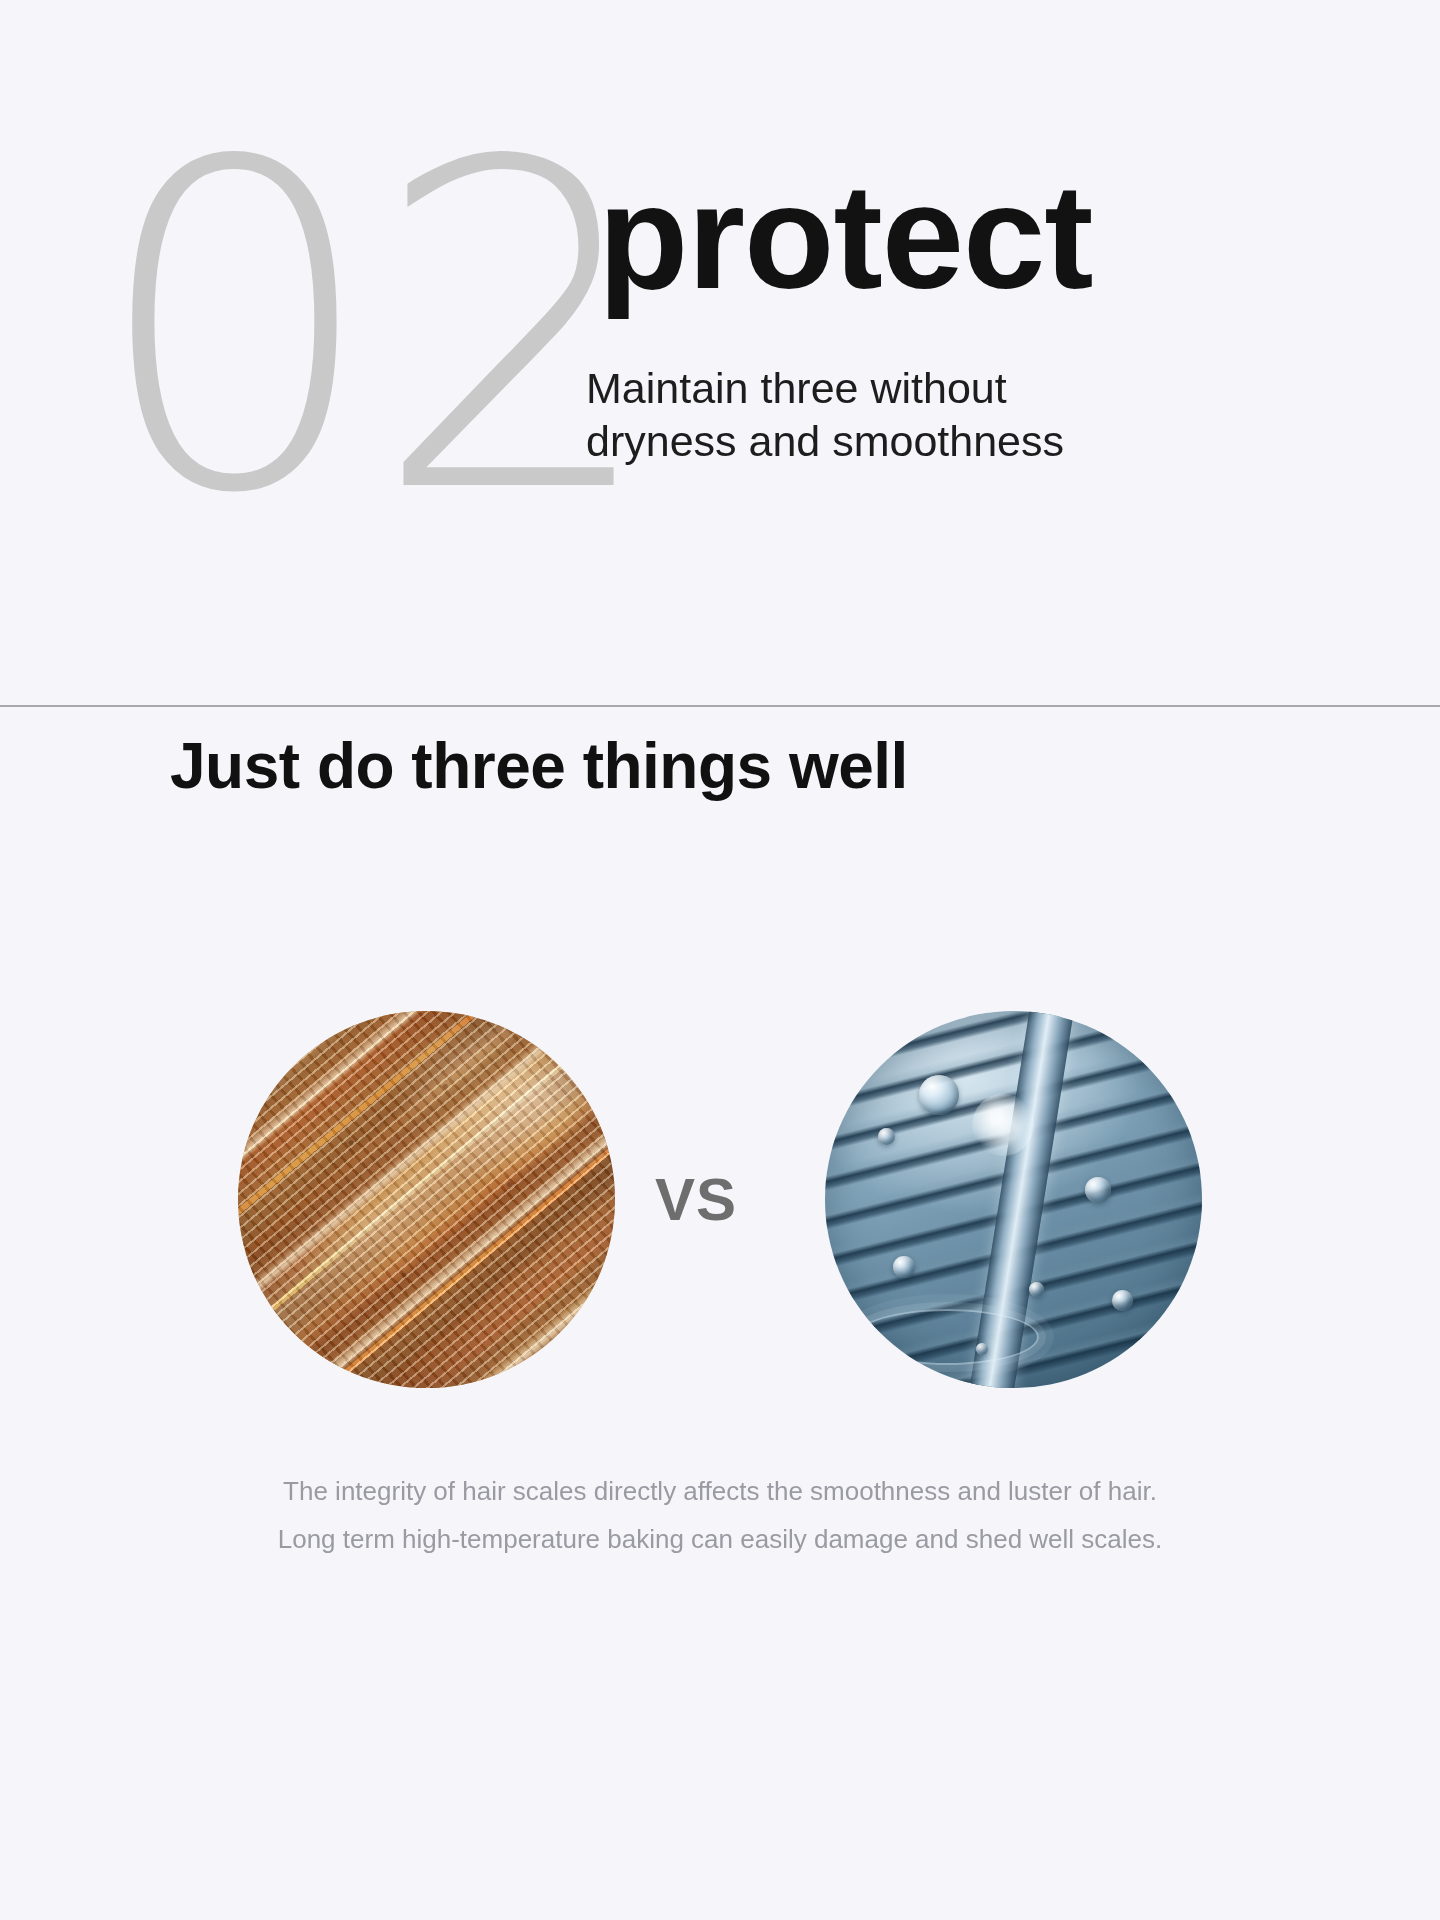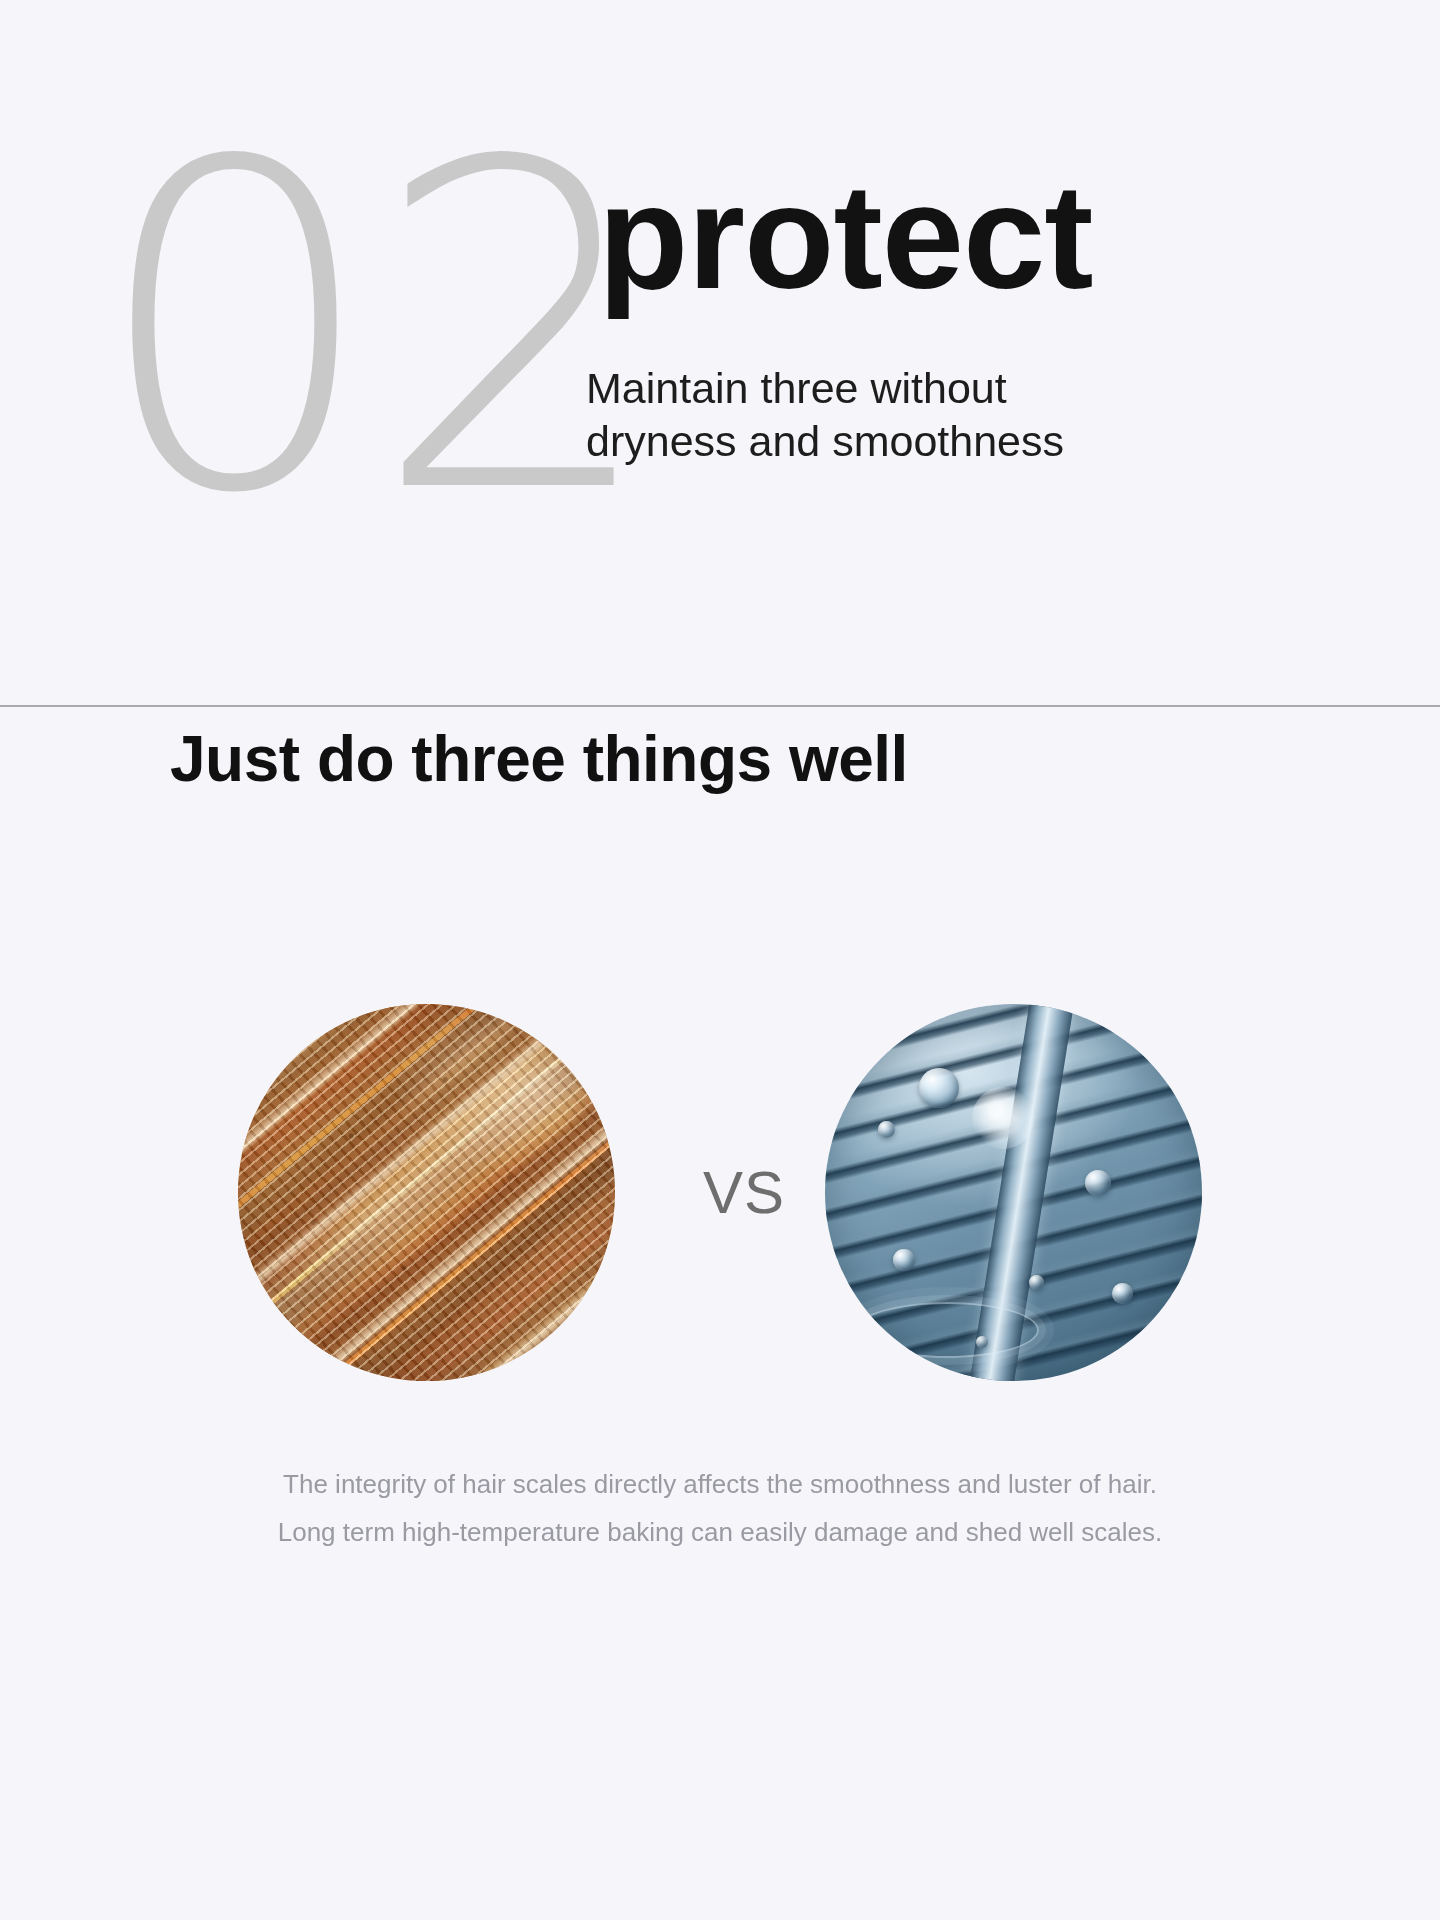--- a/index.html
+++ b/index.html
@@ -72,20 +72,21 @@
     width: 1440px;
     height: 2px;
     background: #a8a8ad;
   }
 
   
   .body-section {
     position: relative;
     width: 1288px;
     height: 1214px;
+    margin-top: 7px;
   }
 
   .body-heading {
     position: absolute;
     left: 170px;
     top: 144px;
     font-size: 64px;
     line-height: 70px;
     font-weight: 700;
     color: #111111;
@@ -122,23 +123,23 @@
     height: 377px;
     border-radius: 50%;
     overflow: hidden;
     position: relative;
     flex: 0 0 auto;
   }
 
   .vs-label {
     flex: 0 0 auto;
     width: 130px;
-    text-align: right;
+    text-align: left;
     font-size: 60px;
-    font-weight: 400;
+    font-weight: 700;
     color: #6e6e6e;
     letter-spacing: 1px;
     font-family: "Liberation Sans", "DejaVu Sans", sans-serif;
   }
 
   
   .circle-damaged {
     background:
       radial-gradient(ellipse 60% 40% at 78% 22%, rgba(255,236,205,0.75), rgba(255,236,205,0) 62%),
       radial-gradient(ellipse 55% 38% at 22% 78%, rgba(120,62,22,0.55), rgba(120,62,22,0) 60%),

